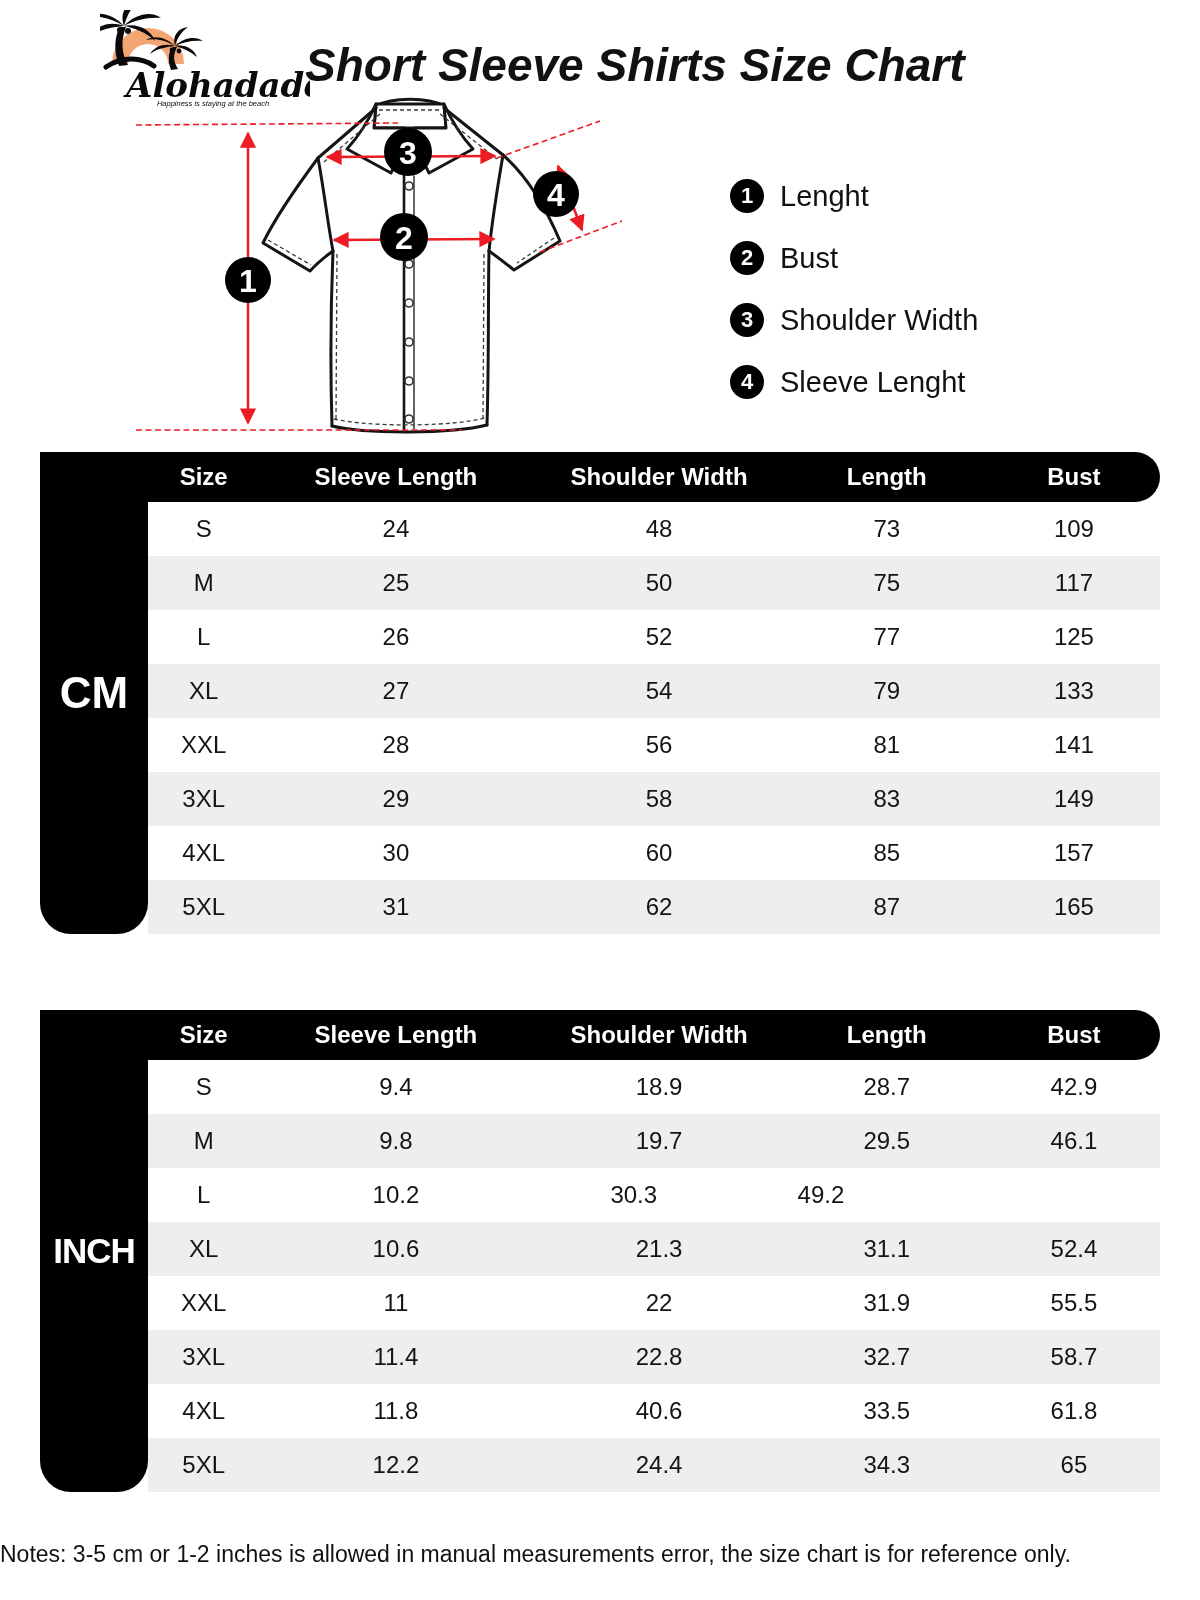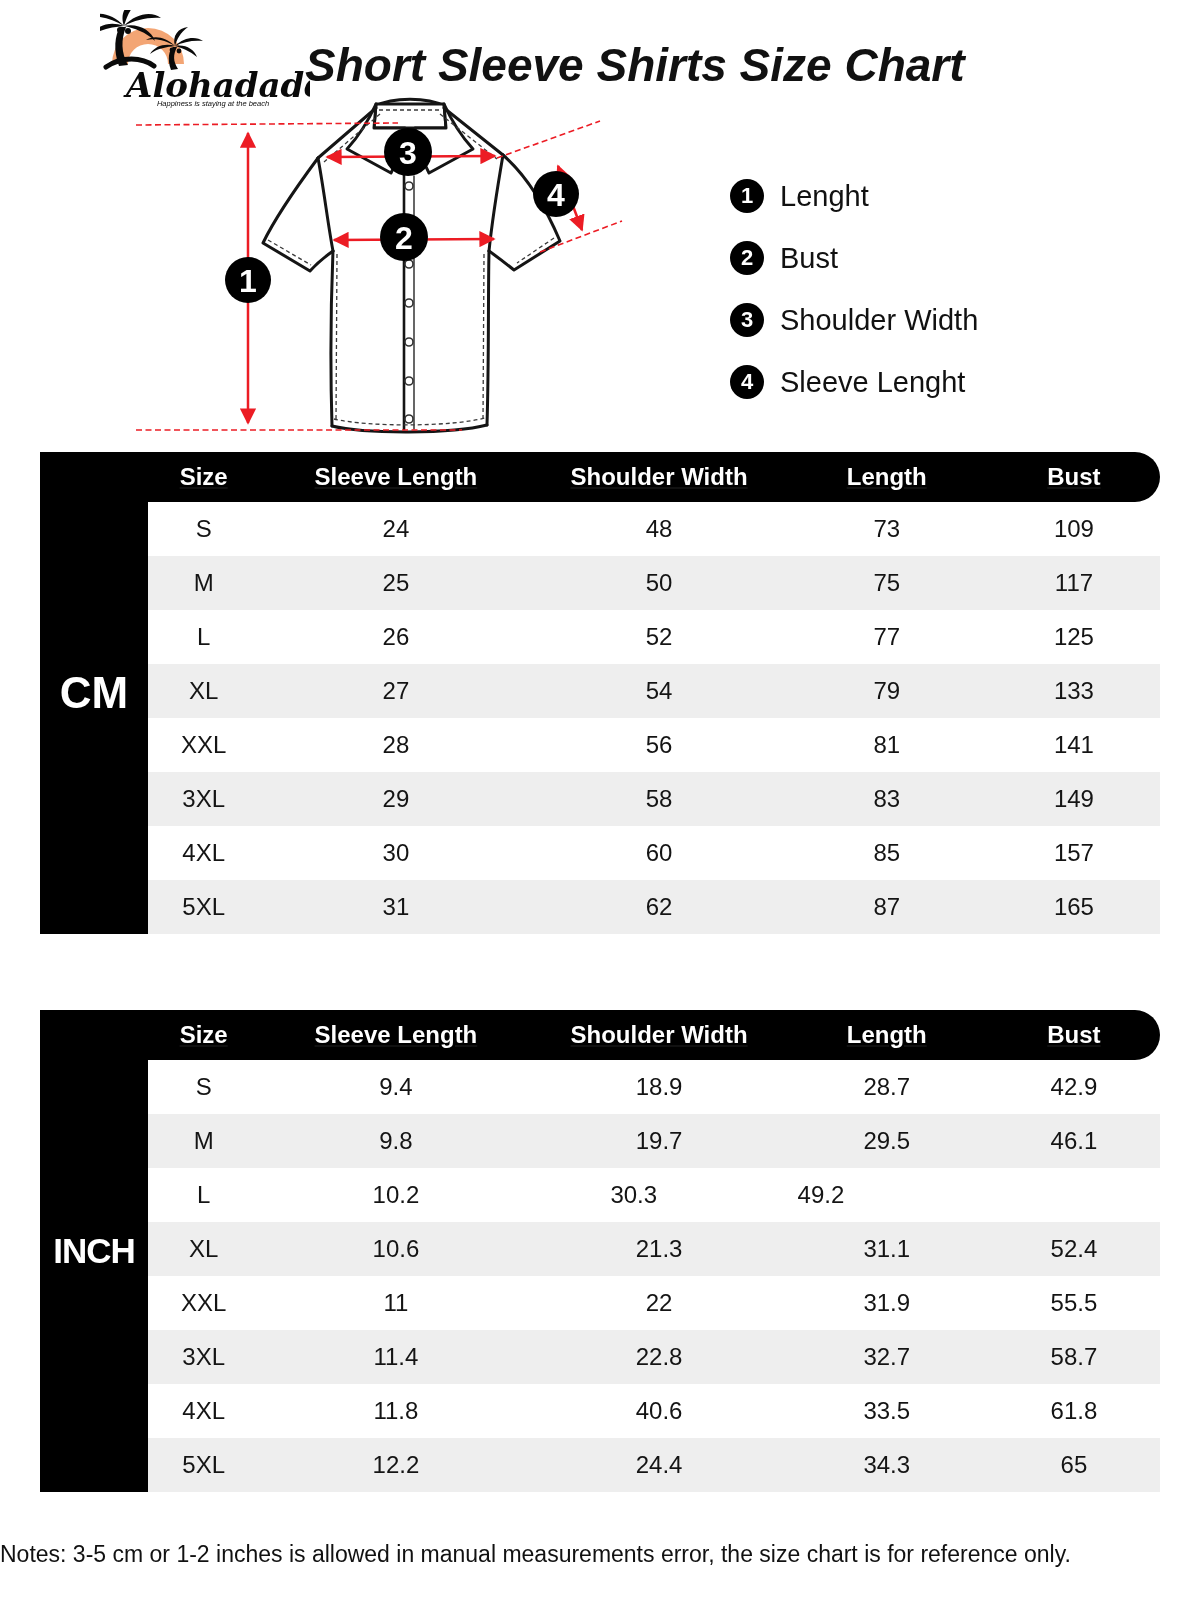--- a/index.html
+++ b/index.html
@@ -18,26 +18,26 @@
   .legend{position:absolute;left:730px;top:178px;display:flex;flex-direction:column;gap:26px;}
   .legend-row{display:flex;align-items:center;gap:16px;height:36px;}
   .lcircle{width:34px;height:34px;border-radius:50%;background:#000;color:#fff;
            display:flex;align-items:center;justify-content:center;
            font-size:22px;font-weight:bold;flex:0 0 auto;}
   .legend-label{font-size:29px;color:#111;}
 
   
   .size-table{position:absolute;left:40px;width:1120px;}
   .size-table .band{position:absolute;left:0;top:0;bottom:0;width:108px;background:#000;
-                    display:flex;align-items:center;justify-content:center;z-index:2;}
+                    display:flex;align-items:center;justify-content:center;z-index:2;border-radius:31px;}
   .band-label{color:#fff;font-weight:bold;}
   .band-label.cm{font-size:44px;}
   .band-label.inch{font-size:35px;letter-spacing:-1px;}
   .thead{position:relative;height:50px;background:#000;border-radius:0 25px 25px 0;
-         display:flex;align-items:center;padding-left:108px;box-sizing:border-box;z-index:1;text-decoration:underline;}
+         display:flex;align-items:center;padding-left:108px;box-sizing:border-box;z-index:1;}
   .thead .cell{color:#fff;font-weight:bold;font-size:24px;}
   .rows{margin-left:108px;}
   .trow{display:flex;height:54px;background:#fff;}
   .trow.alt{background:#eeeeee;}
   .cell{display:flex;align-items:center;justify-content:center;font-size:24px;color:#141414;}
   .c0{width:11%;} .c1{width:27%;} .c2{width:25%;} .c3{width:20%;text-align:center;} .c4{width:17%;}
 
   .note{position:absolute;left:0;right:0;top:1541px;text-align:left;
         font-size:23px;color:#111;}
 </style>

